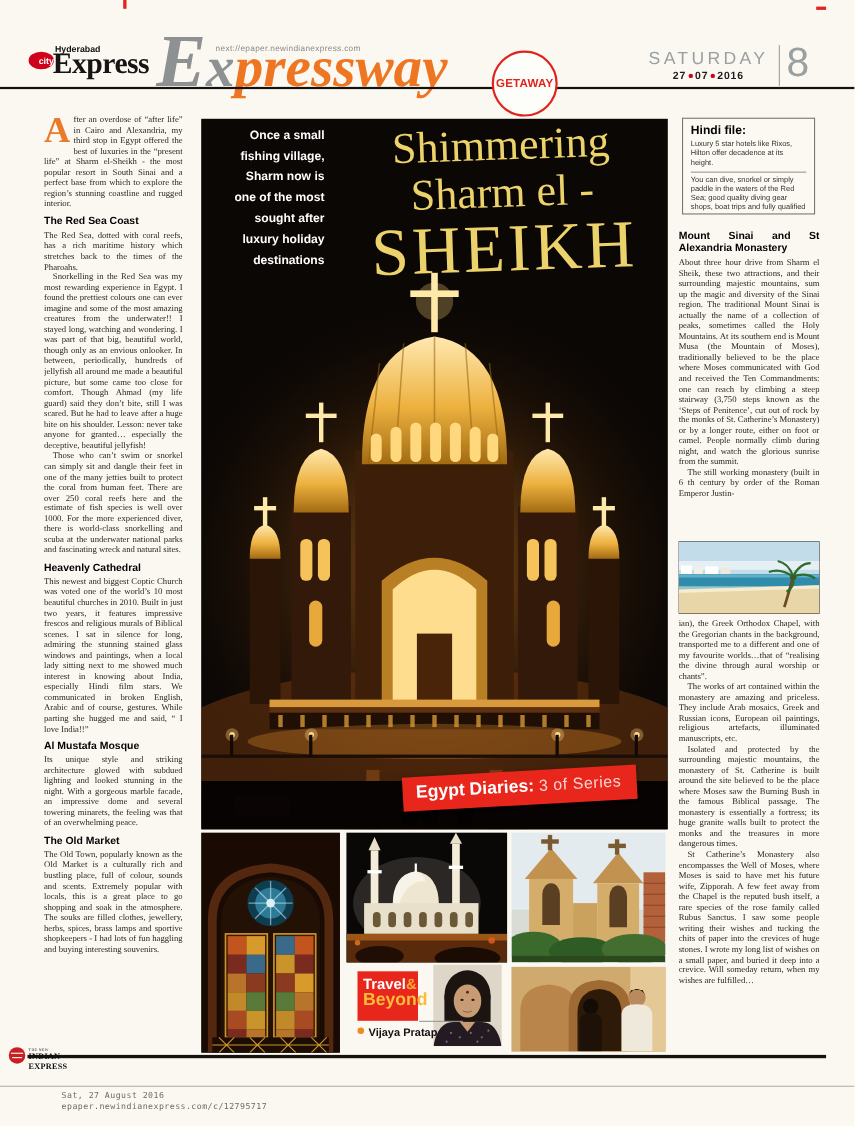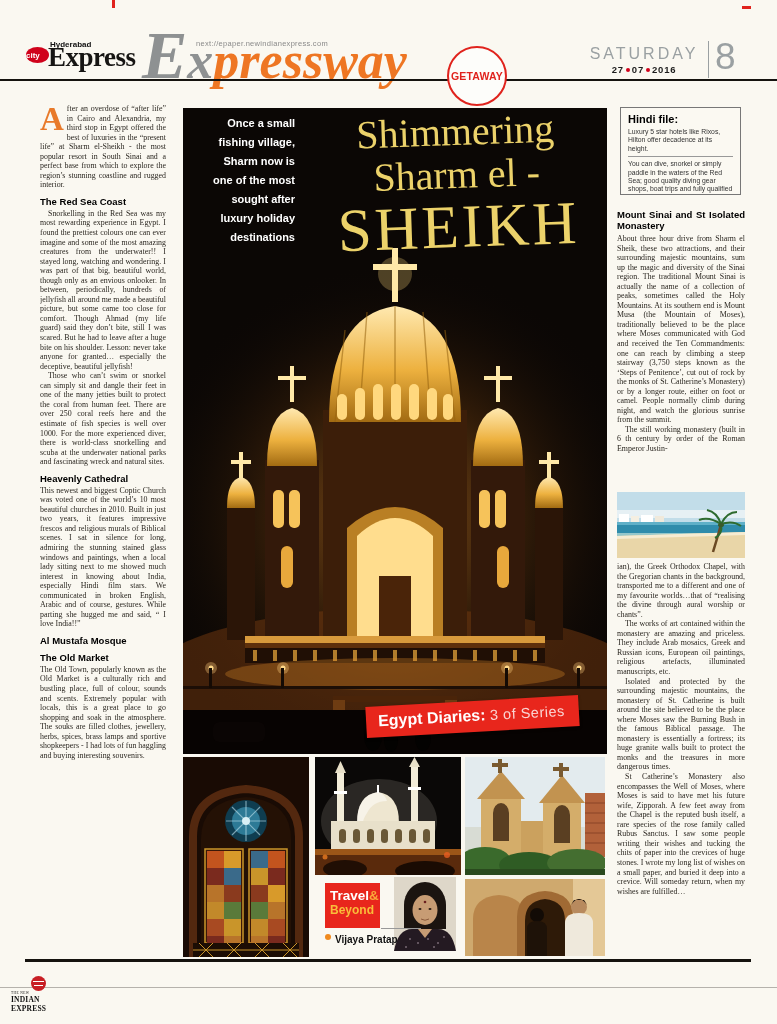--- a/index.html
+++ b/index.html
@@ -7,21 +7,21 @@
         font-family:"Liberation Serif",serif;color:#2a2620;}
   figure{position:absolute;margin:0;overflow:hidden;background:#000;}
   figure svg{display:block;width:100%;height:100%;}
 
   
   .cm1{position:absolute;left:112px;top:0;width:3px;height:8px;background:#e0231d;}
   .cm2{position:absolute;left:742px;top:6px;width:9px;height:3px;background:#e0231d;}
 
   
   .city-badge{position:absolute;left:26px;top:47px;width:23px;height:16px;background:#d0021b;
-      border-radius:50%;display:flex;align-items:center;justify-content:flex-start;}
+      border-radius:50%;display:flex;align-items:center;justify-content:flex-end;}
   .city-badge span{color:#fff;font:bold 8px "Liberation Sans",sans-serif;}
   .edition{position:absolute;left:50px;top:40px;font:bold 8px "Liberation Sans",sans-serif;color:#111;}
   .brand{position:absolute;left:48px;top:44px;font-weight:bold;font-size:27px;line-height:27px;
       font-family:"Liberation Serif",serif;color:#161513;letter-spacing:-.5px;}
   .xway{position:absolute;left:142px;top:16px;font-family:"Liberation Serif",serif;font-weight:bold;white-space:nowrap;font-style:italic;}
   .xe{font-size:68px;color:#8e9192;}
   .xx{font-size:52px;color:#8e9192;}
   .xr{font-size:52px;color:#ee7623;}
   .url{position:absolute;left:196px;top:39px;font:7.5px "Liberation Sans",sans-serif;color:#8a8a8a;letter-spacing:.3px;}
   .getaway{position:absolute;left:447px;top:46px;width:56px;height:56px;border-radius:50%;background:#fdfdfa;
@@ -78,31 +78,31 @@
   .mosque{left:315px;top:757px;width:146px;height:118px;}
   .church{left:465px;top:757px;width:140px;height:118px;background:#e3ebee;}
   .interior{left:465px;top:879px;width:140px;height:77px;background:#cfa96e;}
   .authorpic{left:394px;top:877px;width:62px;height:74px;background:#ded7c9;}
 
   .travelbox{position:absolute;left:325px;top:883px;width:55px;height:45px;background:#e8261c;
       padding:4px 5px;box-sizing:border-box;font-family:"Liberation Sans",sans-serif;font-weight:bold;}
   .travelbox .l1{line-height:15px;text-align:right;}
   .tw{color:#fff;font-size:13.5px;}
   .ta{color:#f9a93a;font-size:13.5px;}
-  .tb2{color:#f9bd3a;font-size:12px;line-height:15px;}
+  .tb2{color:#f9bd3a;font-size:16px;line-height:15px;}
   .smallrule{position:absolute;left:381px;top:928px;width:40px;height:1px;background:#999;}
   .byline{position:absolute;left:325px;top:934px;font:bold 10px "Liberation Sans",sans-serif;color:#111;
       display:flex;}
   .bdot{display:inline-block;width:6px;height:6px;border-radius:50%;background:#f08a1e;margin-right:4px;}
 
   .bottomrule{position:absolute;left:25px;top:959px;width:726px;height:3px;background:#15130f;}
   .footrule{position:absolute;left:0;top:987px;width:777px;height:1px;background:#b5b2ac;}
 
   
-  .flogo{position:absolute;left:8px;top:976px;display:flex;align-items:flex-end;flex-direction:column;}
+  .flogo{position:absolute;left:8px;top:952px;display:flex;align-items:flex-start;}
   .fcircle{width:15px;height:15px;border-radius:50%;background:#c81f25;position:relative;flex:0 0 15px;}
   .fcircle::before{content:"";position:absolute;left:2px;right:2px;top:4.5px;height:1.5px;background:#fff;}
   .fcircle::after{content:"";position:absolute;left:3px;right:3px;top:8.5px;height:1.5px;background:#fff;}
   .flines{margin-left:3px;display:flex;flex-direction:column;line-height:1;color:#111;}
   .ftop{font:3.5px "Liberation Serif",serif;letter-spacing:.4px;}
   .f1,.f2{font:bold 7.5px "Liberation Serif",serif;letter-spacing:.2px;}
   .fmeta{position:absolute;left:56px;top:991px;font:7.5px/10px "DejaVu Sans Mono",monospace;
       color:#6a6a6a;letter-spacing:.4px;}
 </style>
 </head>
@@ -127,25 +127,27 @@
     <div class="day">SATURDAY</div>
     <div class="date"><span>27</span><span class="dot"></span><span>07</span><span class="dot"></span><span>2016</span></div>
   </div>
   <div class="vdiv"></div>
   <div class="pageno">8</div>
   <div class="mastrule"></div>
 
   <div class="leftcol coltext">
     <p><span class="dropcap">A</span><span>fter an overdose of “after life” in Cairo and Alexandria, my third stop in Egypt offered the best of luxuries in the “present life” at Sharm el-Sheikh - the most popular resort in South Sinai and a perfect base from which to explore the region’s stunning coastline and rugged interior.</span></p>
     <h3>The Red Sea Coast</h3>
+    <p>The Red Sea, dotted with coral reefs, has a rich maritime history which stretches back to the times of the Pharoahs.</p>
     <p class="ind">Snorkelling in the Red Sea was my most rewarding experience in Egypt. I found the prettiest colours one can ever imagine and some of the most amazing creatures from the underwater!! I stayed long, watching and wondering. I was part of that big, beautiful world, though only as an envious onlooker. In between, periodically, hundreds of jellyfish all around me made a beautiful picture, but some came too close for comfort. Though Ahmad (my life guard) said they don’t bite, still I was scared. But he had to leave after a huge bite on his shoulder. Lesson: never take anyone for granted… especially the deceptive, beautiful jellyfish!</p>
     <p class="ind">Those who can’t swim or snorkel can simply sit and dangle their feet in one of the many jetties built to protect the coral from human feet. There are over 250 coral reefs here and the estimate of fish species is well over 1000. For the more experienced diver, there is world-class snorkelling and scuba at the underwater national parks and fascinating wreck and natural sites.</p>
     <h3>Heavenly Cathedral</h3>
     <p>This newest and biggest Coptic Church was voted one of the world’s 10 most beautiful churches in 2010. Built in just two years, it features impressive frescos and religious murals of Biblical scenes. I sat in silence for long, admiring the stunning stained glass windows and paintings, when a local lady sitting next to me showed much interest in knowing about India, especially Hindi film stars. We communicated in broken English, Arabic and of course, gestures. While parting she hugged me and said, “ I love India!!”</p>
     <h3>Al Mustafa Mosque</h3>
+    <p>Its unique style and striking architecture glowed with subdued lighting and looked stunning in the night. With a gorgeous marble facade, an impressive dome and several towering minarets, the feeling was that of an overwhelming peace.</p>
     <h3>The Old Market</h3>
     <p>The Old Town, popularly known as the Old Market is a culturally rich and bustling place, full of colour, sounds and scents. Extremely popular with locals, this is a great place to go shopping and soak in the atmosphere. The souks are filled clothes, jewellery, herbs, spices, brass lamps and sportive shopkeepers - I had lots of fun haggling and buying interesting souvenirs.</p>
   </div>
 
   <figure class="hero">
     <svg viewBox="0 0 424 646" preserveAspectRatio="none">
       <defs>
         <radialGradient id="hg" cx="50%" cy="50%" r="50%">
           <stop offset="0" stop-color="#d4822a" stop-opacity=".9"></stop>
           <stop offset=".5" stop-color="#7a430f" stop-opacity=".45"></stop>
@@ -256,21 +258,21 @@
   <div class="banner"><span class="bb">Egypt Diaries:</span> <span class="bl">3 of Series</span></div>
 
   <aside class="factfile">
     <h4>Hindi file:</h4>
     <p>Luxury 5 star hotels like Rixos, Hilton offer decadence at its height.</p>
     <hr>
     <p>You can dive, snorkel or simply paddle in the waters of the Red Sea; good quality diving gear shops, boat trips and fully qualified dive schools are available.</p>
   </aside>
 
   <div class="rightcol1 coltext">
-    <h3>Mount Sinai and St Isolated Monastery</h3>
+    <h3>Mount Sinai and St Alexandria Monastery</h3>
     <p>About three hour drive from Sharm el Sheik, these two attractions, and their surrounding majestic mountains, sum up the magic and diversity of the Sinai region. The traditional Mount Sinai is actually the name of a collection of peaks, sometimes called the Holy Mountains. At its southern end is Mount Musa (the Mountain of Moses), traditionally believed to be the place where Moses communicated with God and received the Ten Commandments: one can reach by climbing a steep stairway (3,750 steps known as the ‘Steps of Penitence’, cut out of rock by the monks of St. Catherine’s Monastery) or by a longer route, either on foot or camel. People normally climb during night, and watch the glorious sunrise from the summit.</p>
     <p class="ind">The still working monastery (built in 6 th century by order of the Roman Emperor Justin-</p>
   </div>
 
   <figure class="beach">
     <svg viewBox="0 0 128 66" preserveAspectRatio="none">
       <rect width="128" height="30" fill="#c2dde9"></rect>
       <rect y="18" width="128" height="8" fill="#e6f0f4"></rect>
       <rect x="2" y="22" width="10" height="8" fill="#ffffff"></rect>
         <rect x="14" y="24" width="8" height="6" fill="#f4efe2"></rect>
@@ -453,14 +455,18 @@
   <div class="footrule"></div>
 
   <div class="flogo">
     <span class="fcircle"></span>
     <span class="flines">
       <span class="ftop">THE NEW</span>
       <span class="f1">INDIAN</span>
       <span class="f2">EXPRESS</span>
     </span>
   </div>
+  <div class="fmeta" able="false">
+    <div>Sat, 27 August 2016</div>
+    <div>epaper.newindianexpress.com/c/12795717</div>
+  </div>
 
 </div>
 
 </body></html>

